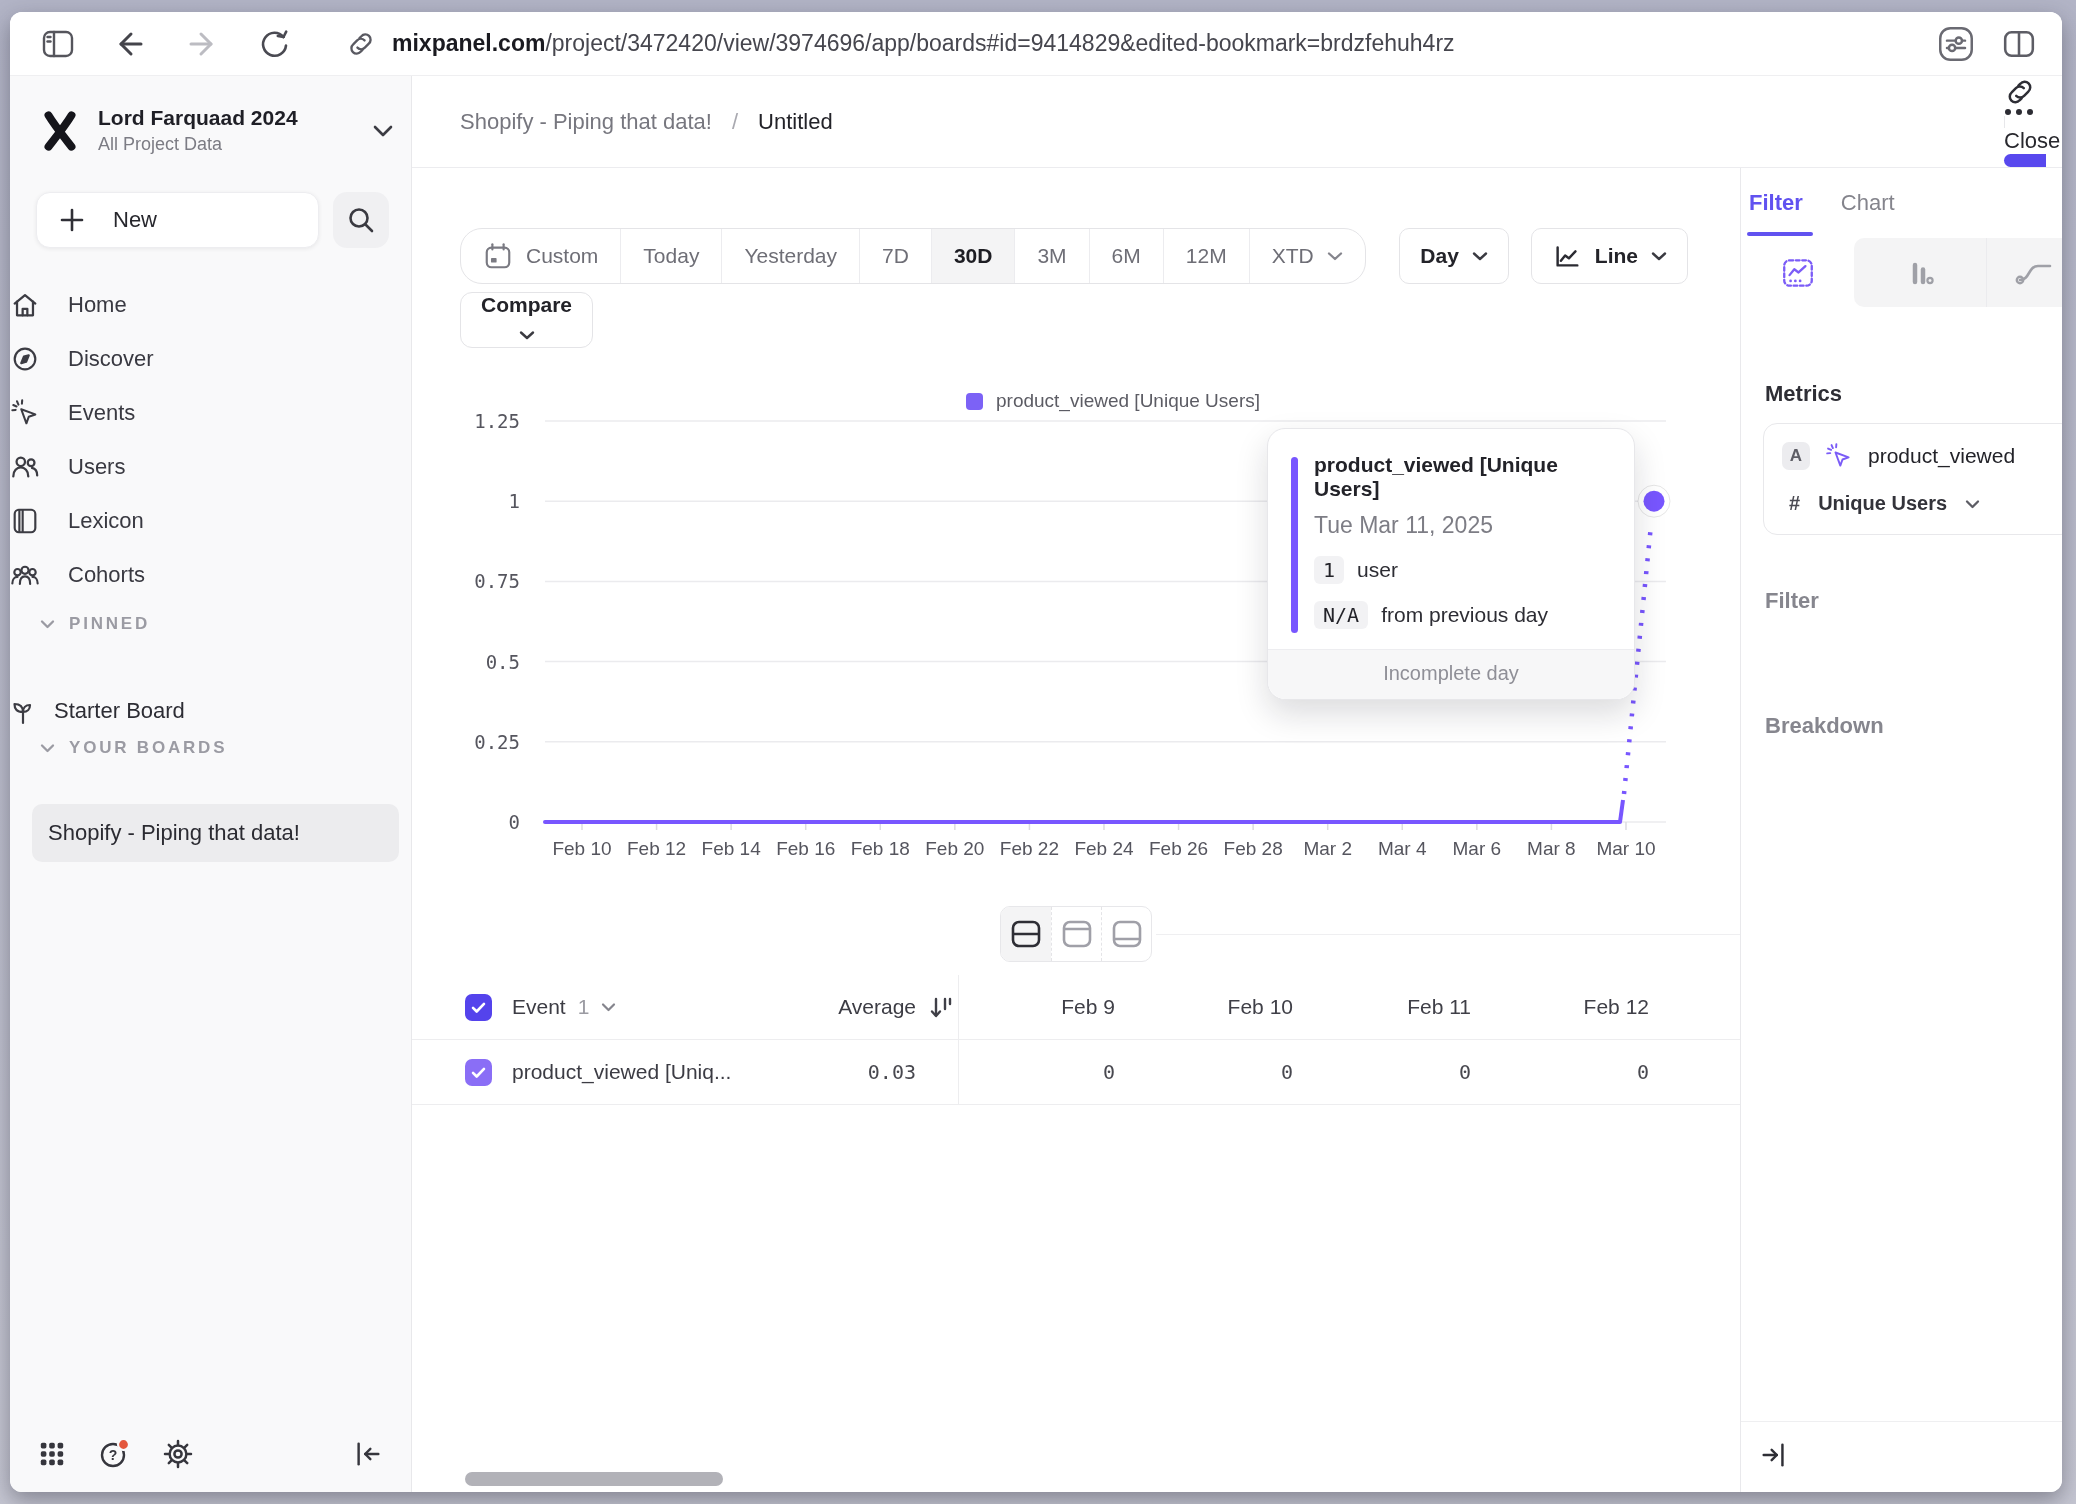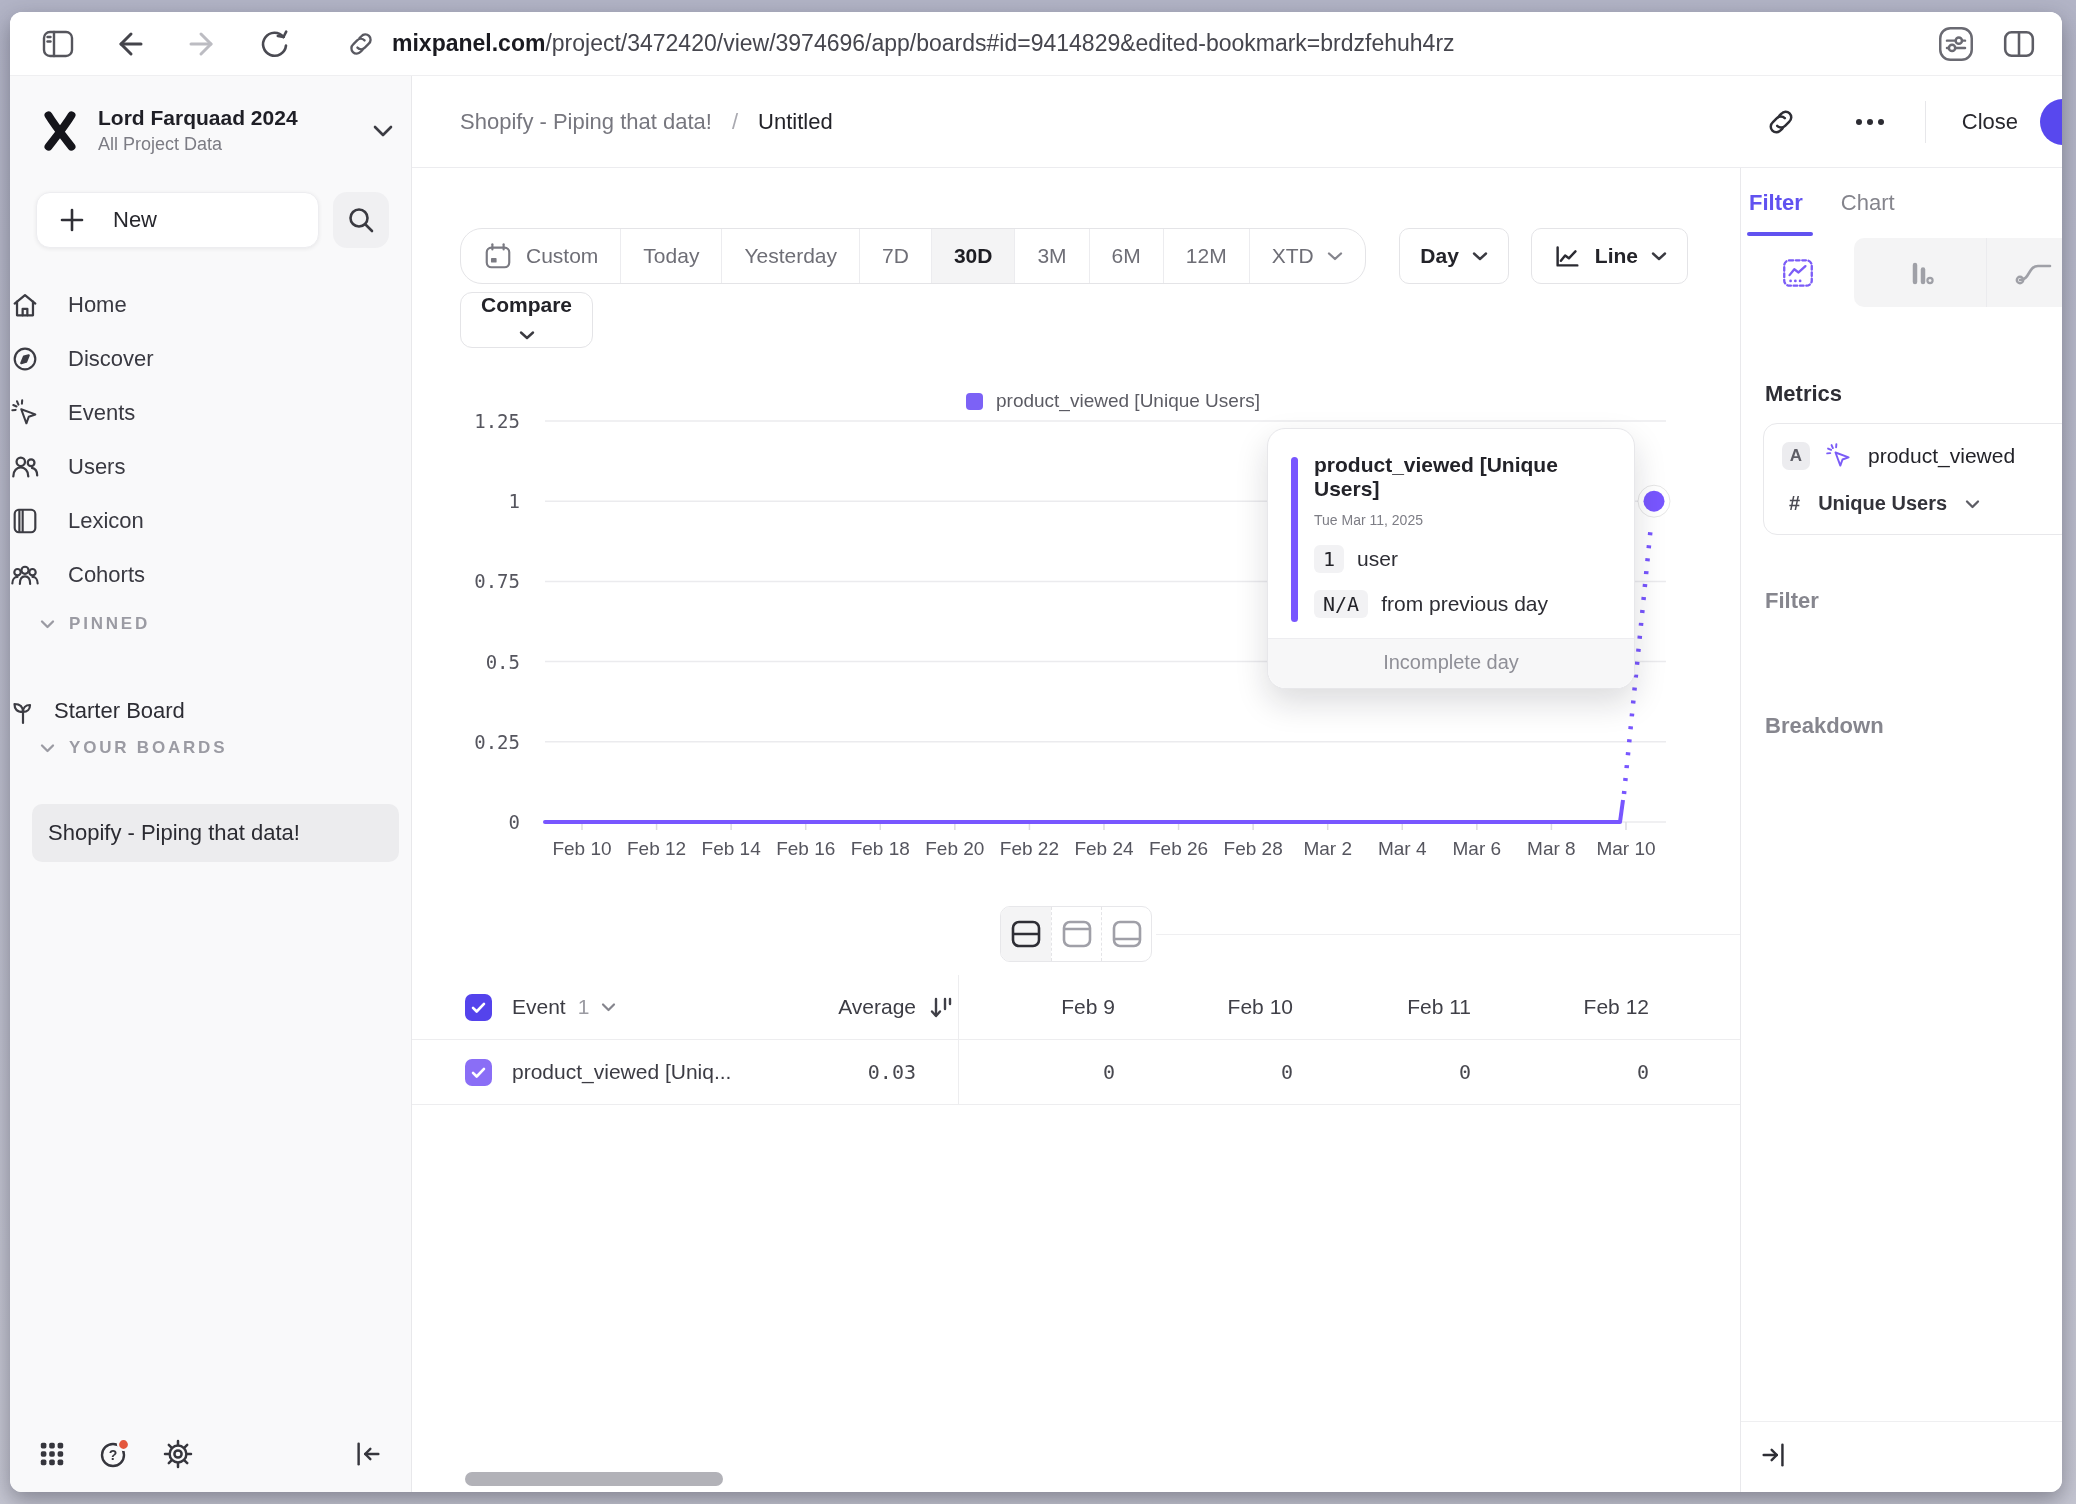--- a/index.html
+++ b/index.html
@@ -54,21 +54,21 @@
   .sb-collapse { margin-left:auto; }
 
   
   .content-col { flex:1; display:flex; flex-direction:column; min-width:0; }
   .page-header { flex:0 0 92px; border-bottom:1px solid #ececef; display:flex; align-items:center;
     padding-left:48px; position:relative; background:#fff; }
   .crumb { display:flex; align-items:center; gap:20px; font-size:22px; }
   .crumb-board { color:#77777f; }
   .crumb-sep { color:#a9a9b0; }
   .crumb-report { color:#232329; font-weight:500; }
-  .header-actions { position:absolute; right:0; top:0; height:100%; display:flex; align-items:center; }
+  .header-actions { position:absolute; right:0; top:0; height:100%; display:flex; align-items:flex-start;flex-direction:column; }
   .ha-gap1 { width:58px; } .ha-gap2 { width:40px; } .ha-gap3 { width:36px; } .ha-gap4 { width:22px; }
   .ha-div { width:1px; height:42px; background:#e7e7ea; }
   .close-label { font-size:22px; font-weight:500; color:#28282e; }
   .save-cut { width:42px; height:46px; border-radius:23px 0 0 23px; background:#5848ee; margin-right:-20px; }
 
   .content-row { flex:1; display:flex; min-height:0; }
   .main { flex:1; position:relative; background:#fff; min-width:0; }
 
   
   .range-bar { position:absolute; top:60px; left:48px; height:56px; display:flex; align-items:stretch;
@@ -87,21 +87,21 @@
     padding-left:74px; gap:13px; align-items:center; font-size:19px; color:#5c5c64; }
   .legend-swatch { width:17px; height:17px; border-radius:4px; background:#7c62f6; }
   .chart-svg { position:absolute; top:240px; left:0; }
 
   
   .tooltip { position:absolute; left:855px; top:260px; width:368px; background:#fff;
     border:1px solid #e7e7ea; border-radius:18px; box-shadow:0 14px 32px rgba(20,20,35,.15); z-index:5; }
   .tt-body { position:relative; padding:24px 26px 20px 46px; }
   .tt-bar { position:absolute; left:23px; top:28px; bottom:16px; width:7px; border-radius:4px; background:#7856ff; }
   .tt-title { font-size:21px; font-weight:700; color:#232329; }
-  .tt-date { margin-top:11px; font-size:14px; color:#7d7d85; }
+  .tt-date { margin-top:11px; font-size:23px; color:#7d7d85; }
   .tt-line { margin-top:17px; display:flex; align-items:center; gap:13px; font-size:21px; color:#2d2d34; }
   .chip { background:#f2f2f4; border-radius:6px; padding:2px 9px; font-size:20px; color:#232329;
     font-family:"DejaVu Sans Mono",monospace; }
   .tt-foot { border-top:1px solid #ededf0; background:#f7f7f8; border-radius:0 0 18px 18px;
     text-align:center; padding:12px 0 14px; font-size:20px; color:#8f8f97; }
 
   
   .hline { position:absolute; top:766px; left:744px; right:0; border-top:1px solid #efeff1; }
   .layout-toggle { position:absolute; top:738px; left:50%; transform:translateX(-50%);
     display:flex; border:1px solid #e7e7ea; border-radius:10px; background:#fff; overflow:hidden; z-index:2; }

